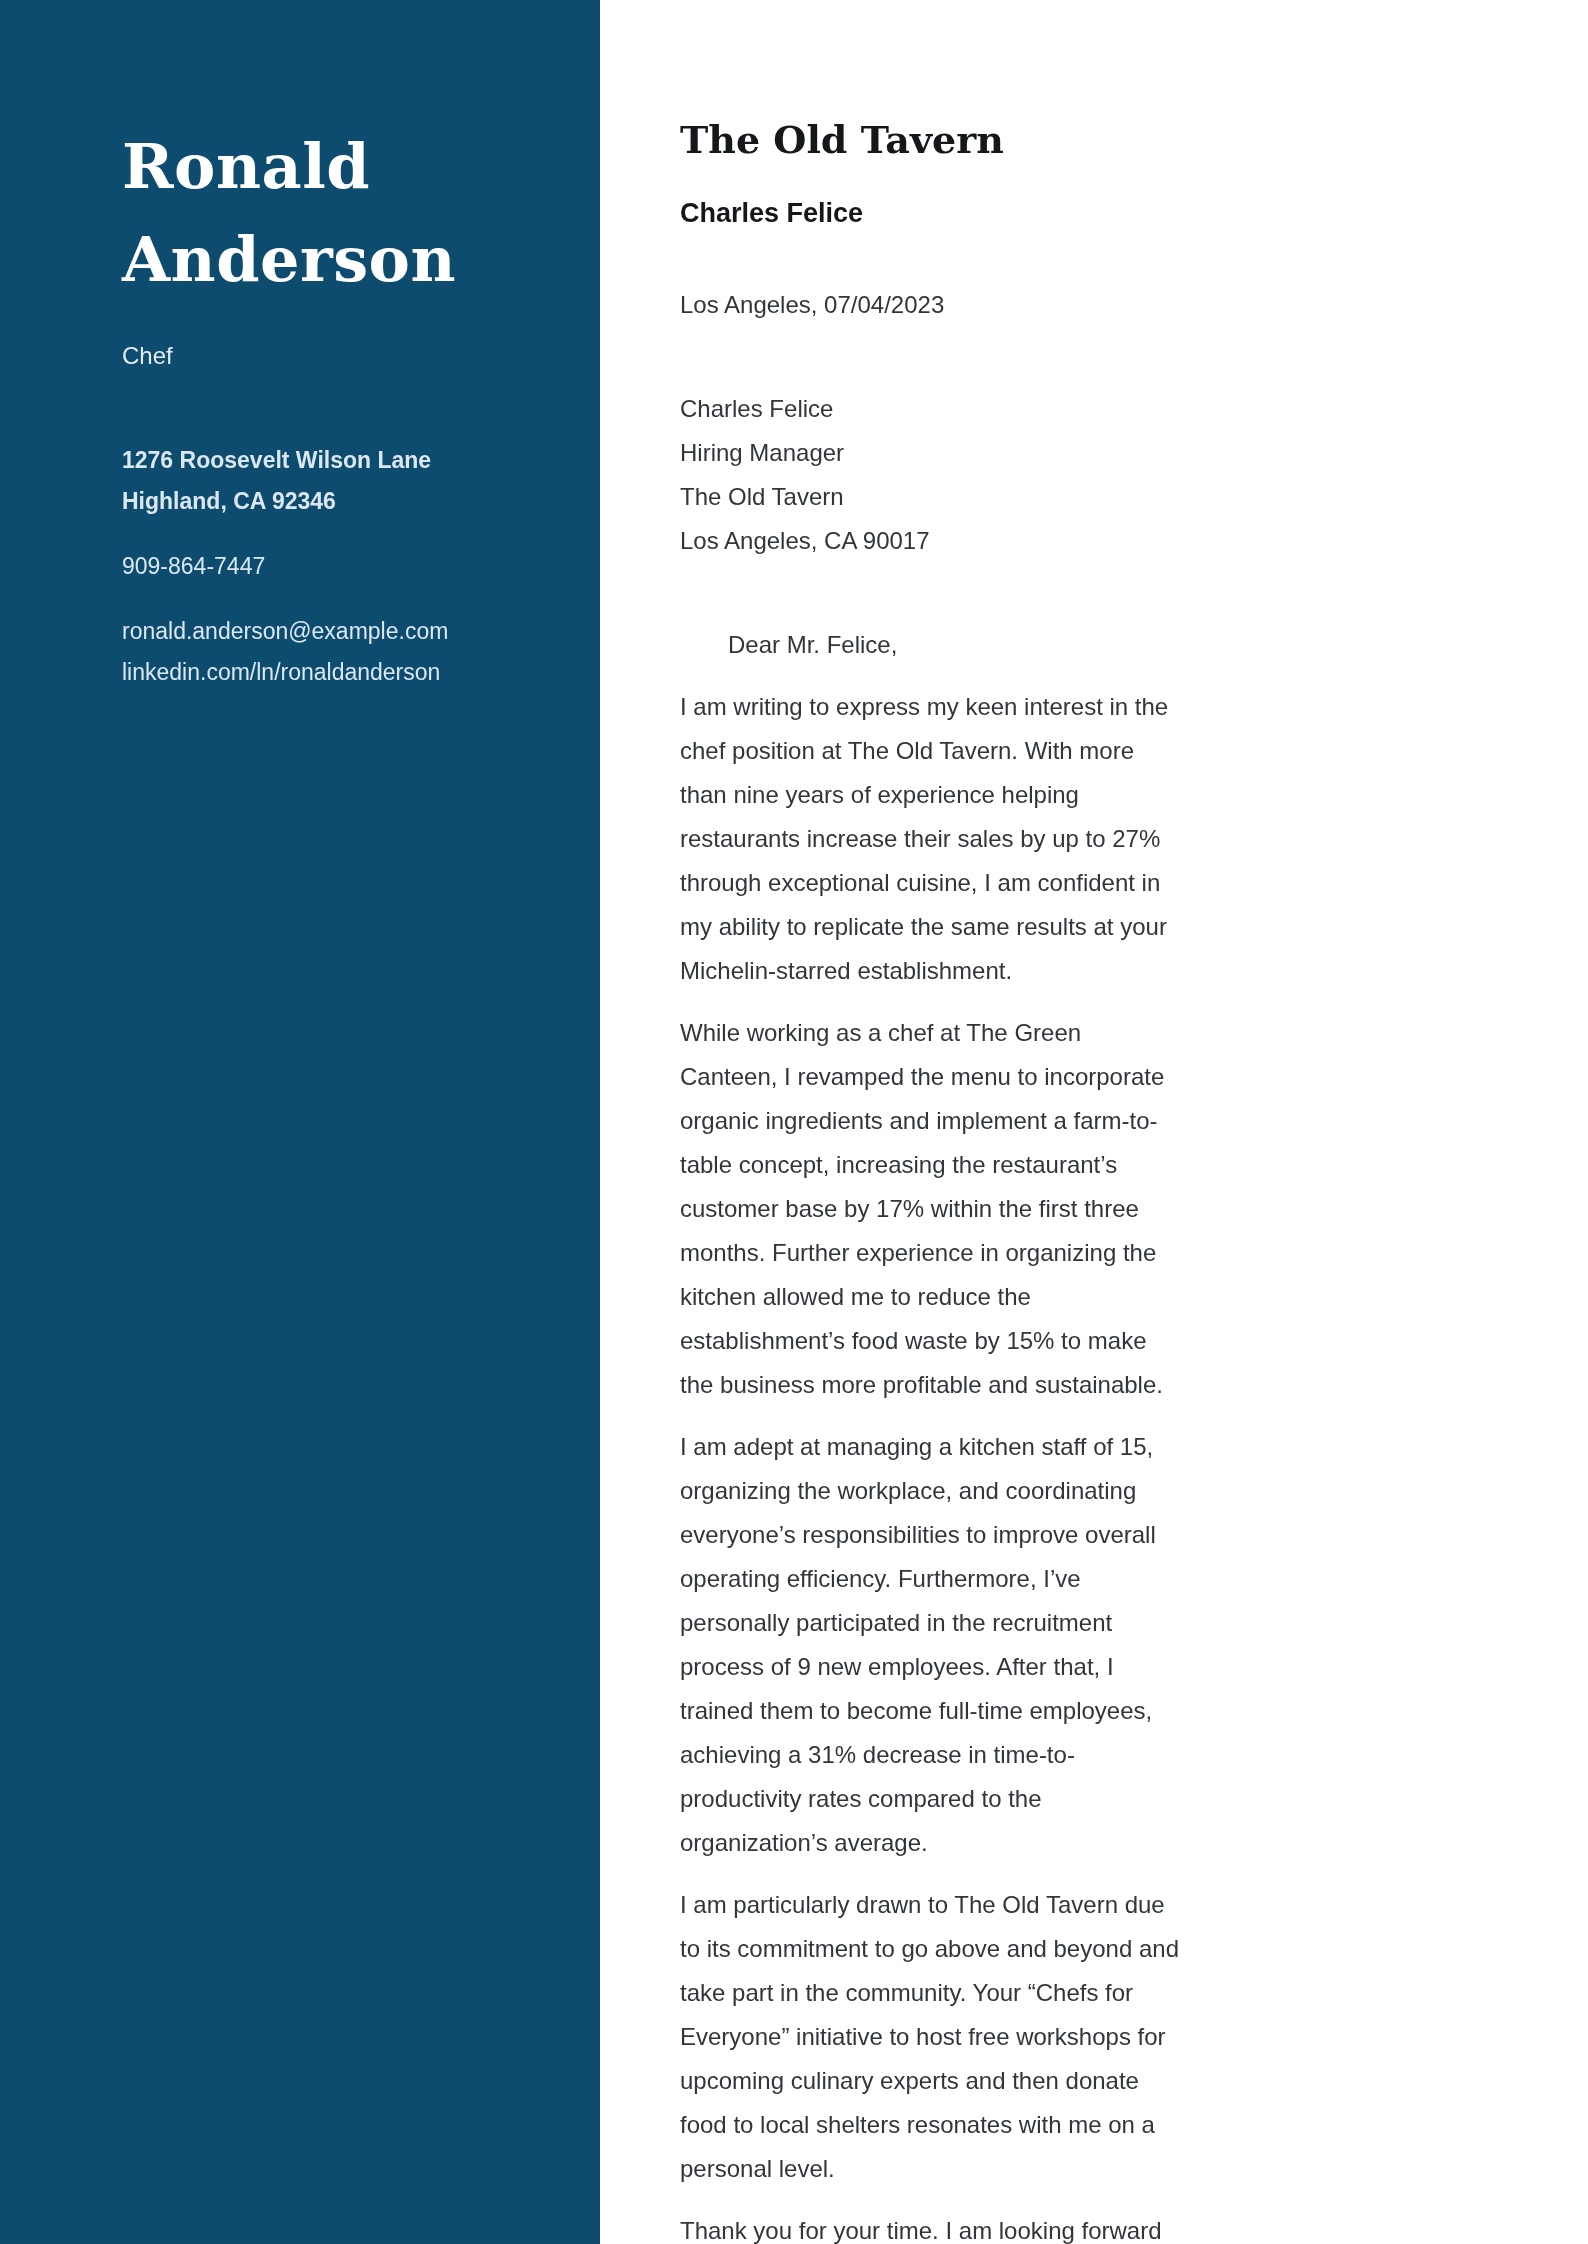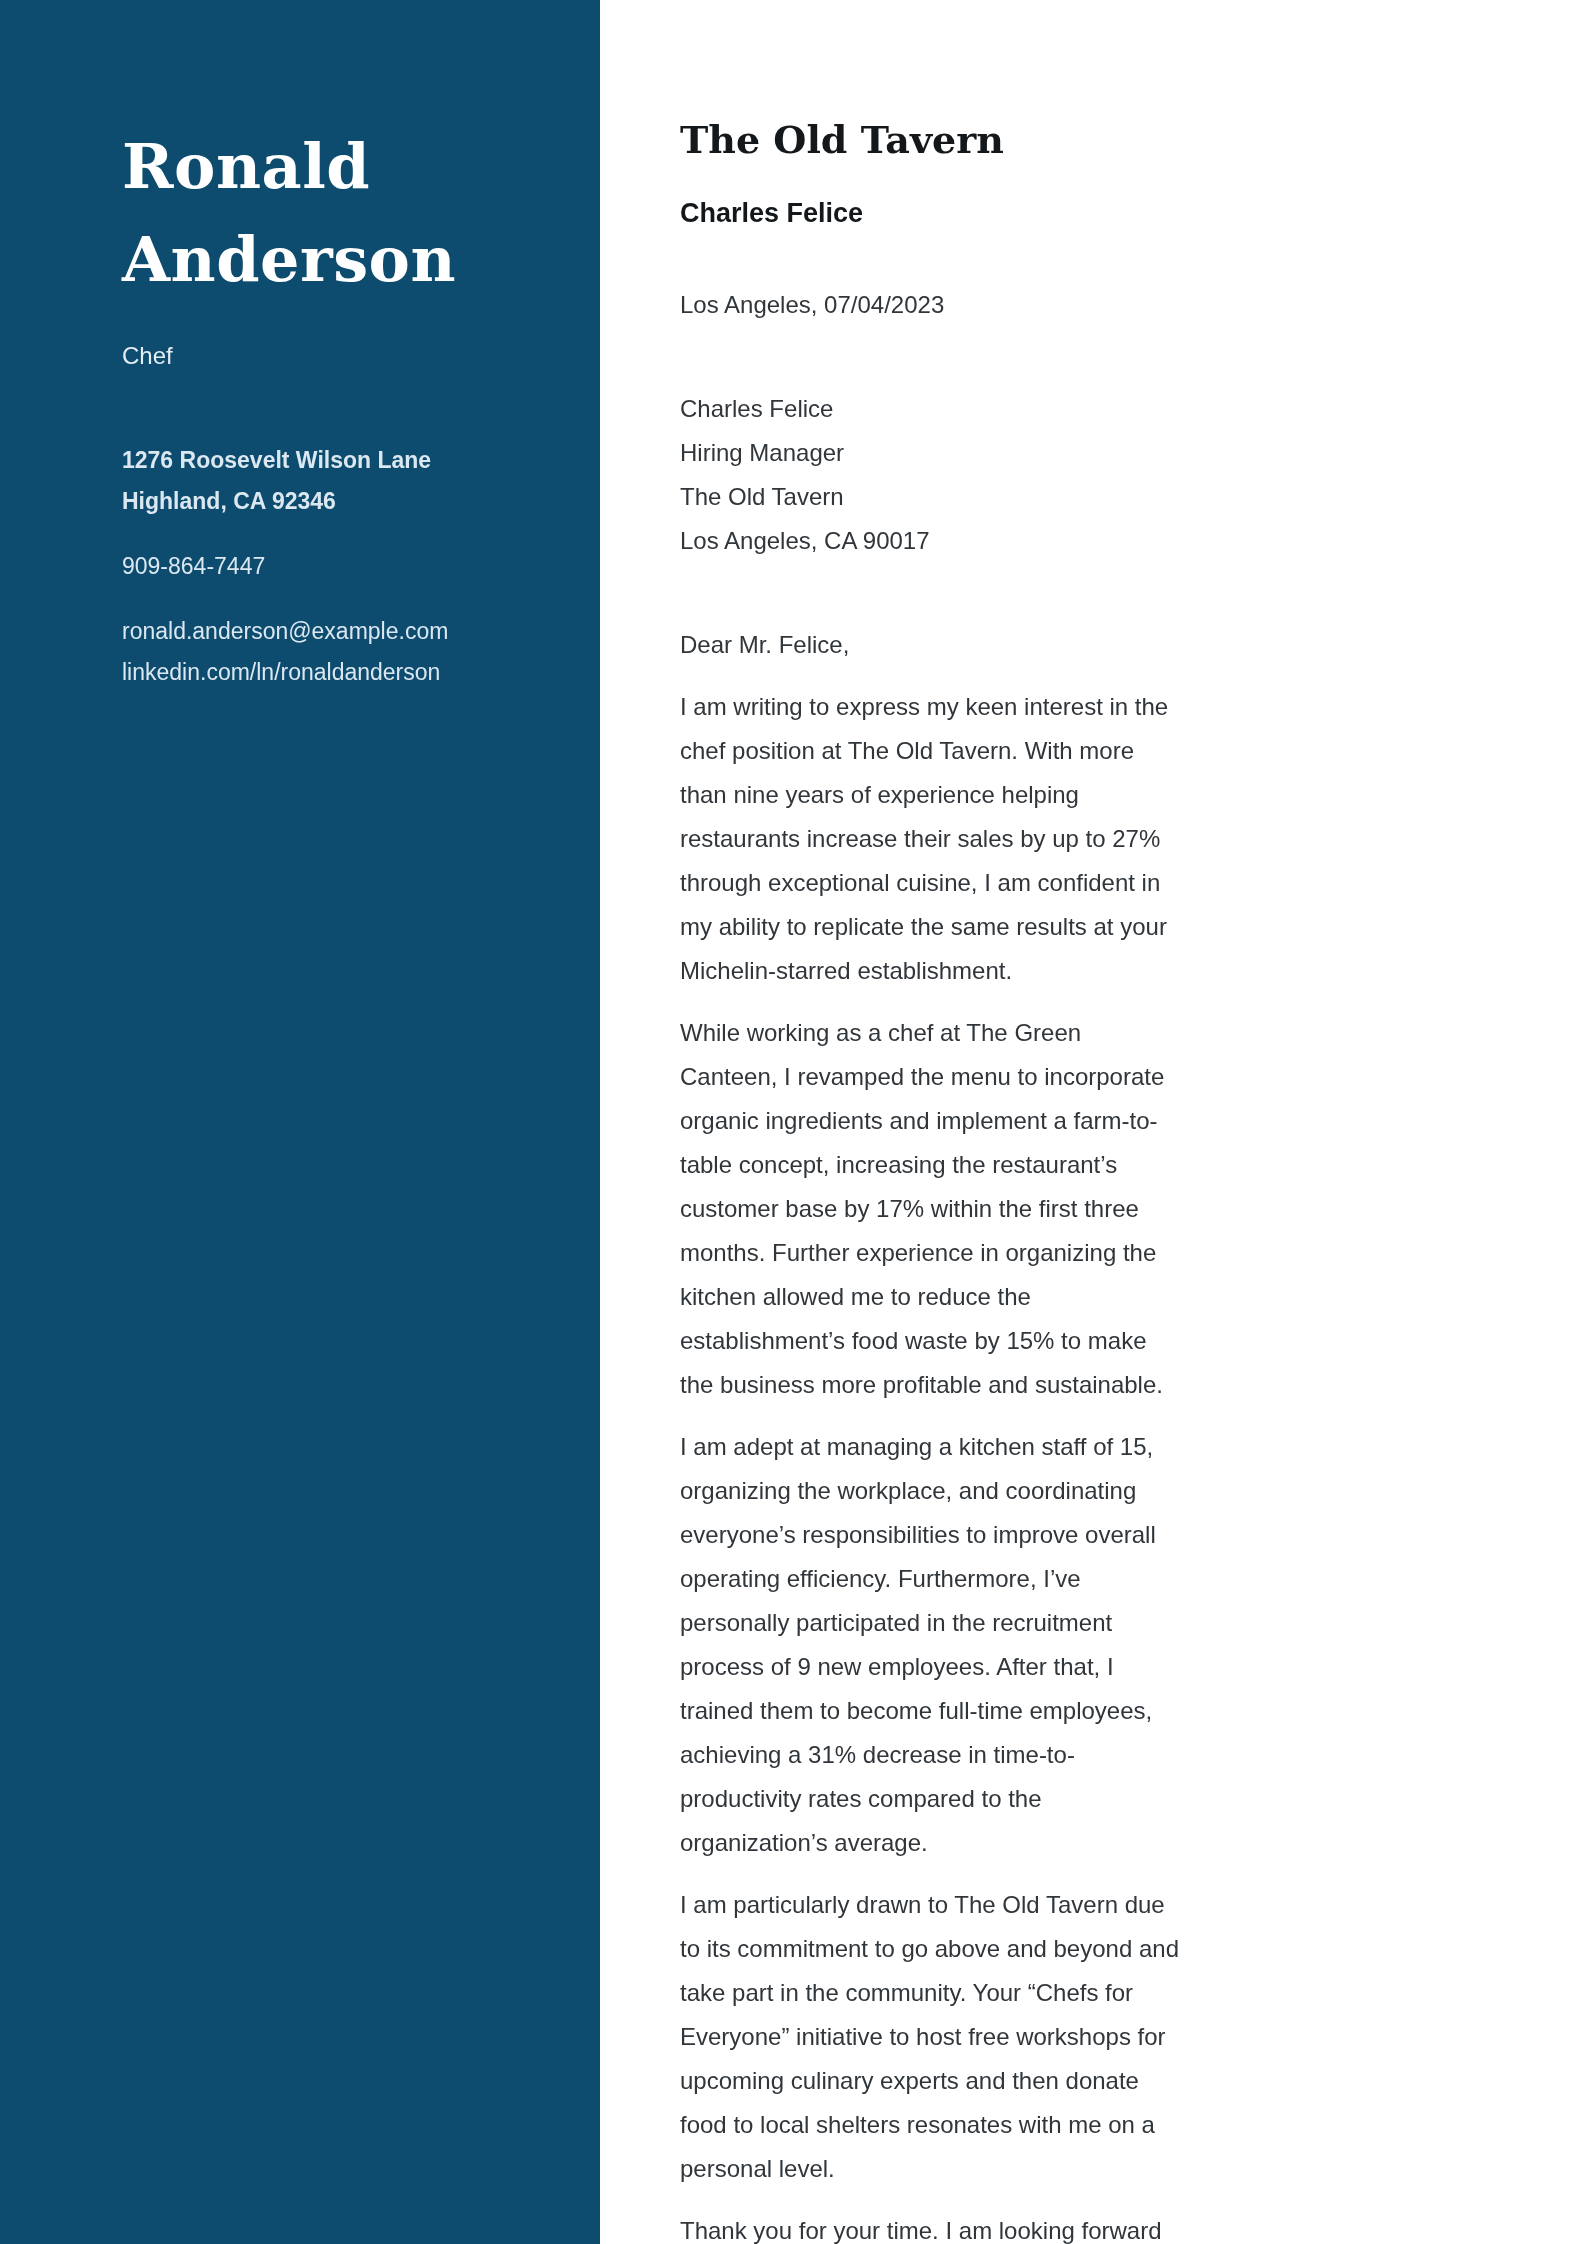--- a/index.html
+++ b/index.html
@@ -62,21 +62,21 @@
   }
   .recipient-name-heading {
     margin: 27px 0 0 0;
     font-size: 27px;
     font-weight: bold;
     line-height: 44px;
     color: var(--heading-color, #14181B);
   }
   .date-line { margin-top: 48px; }
   .recipient-block { margin-top: 60px; }
-  .salutation { margin-top: 60px; }
+  .salutation { margin-top: 60px; margin-left: 48px; }
   .body-para { margin: 18px 0 0 0; }
   .closing-block { margin-top: 56px; }
 </style>
 </head>
 <body>
 
 <div class="page">
 
   <aside class="sidebar">
     <h1 class="candidate-name">

